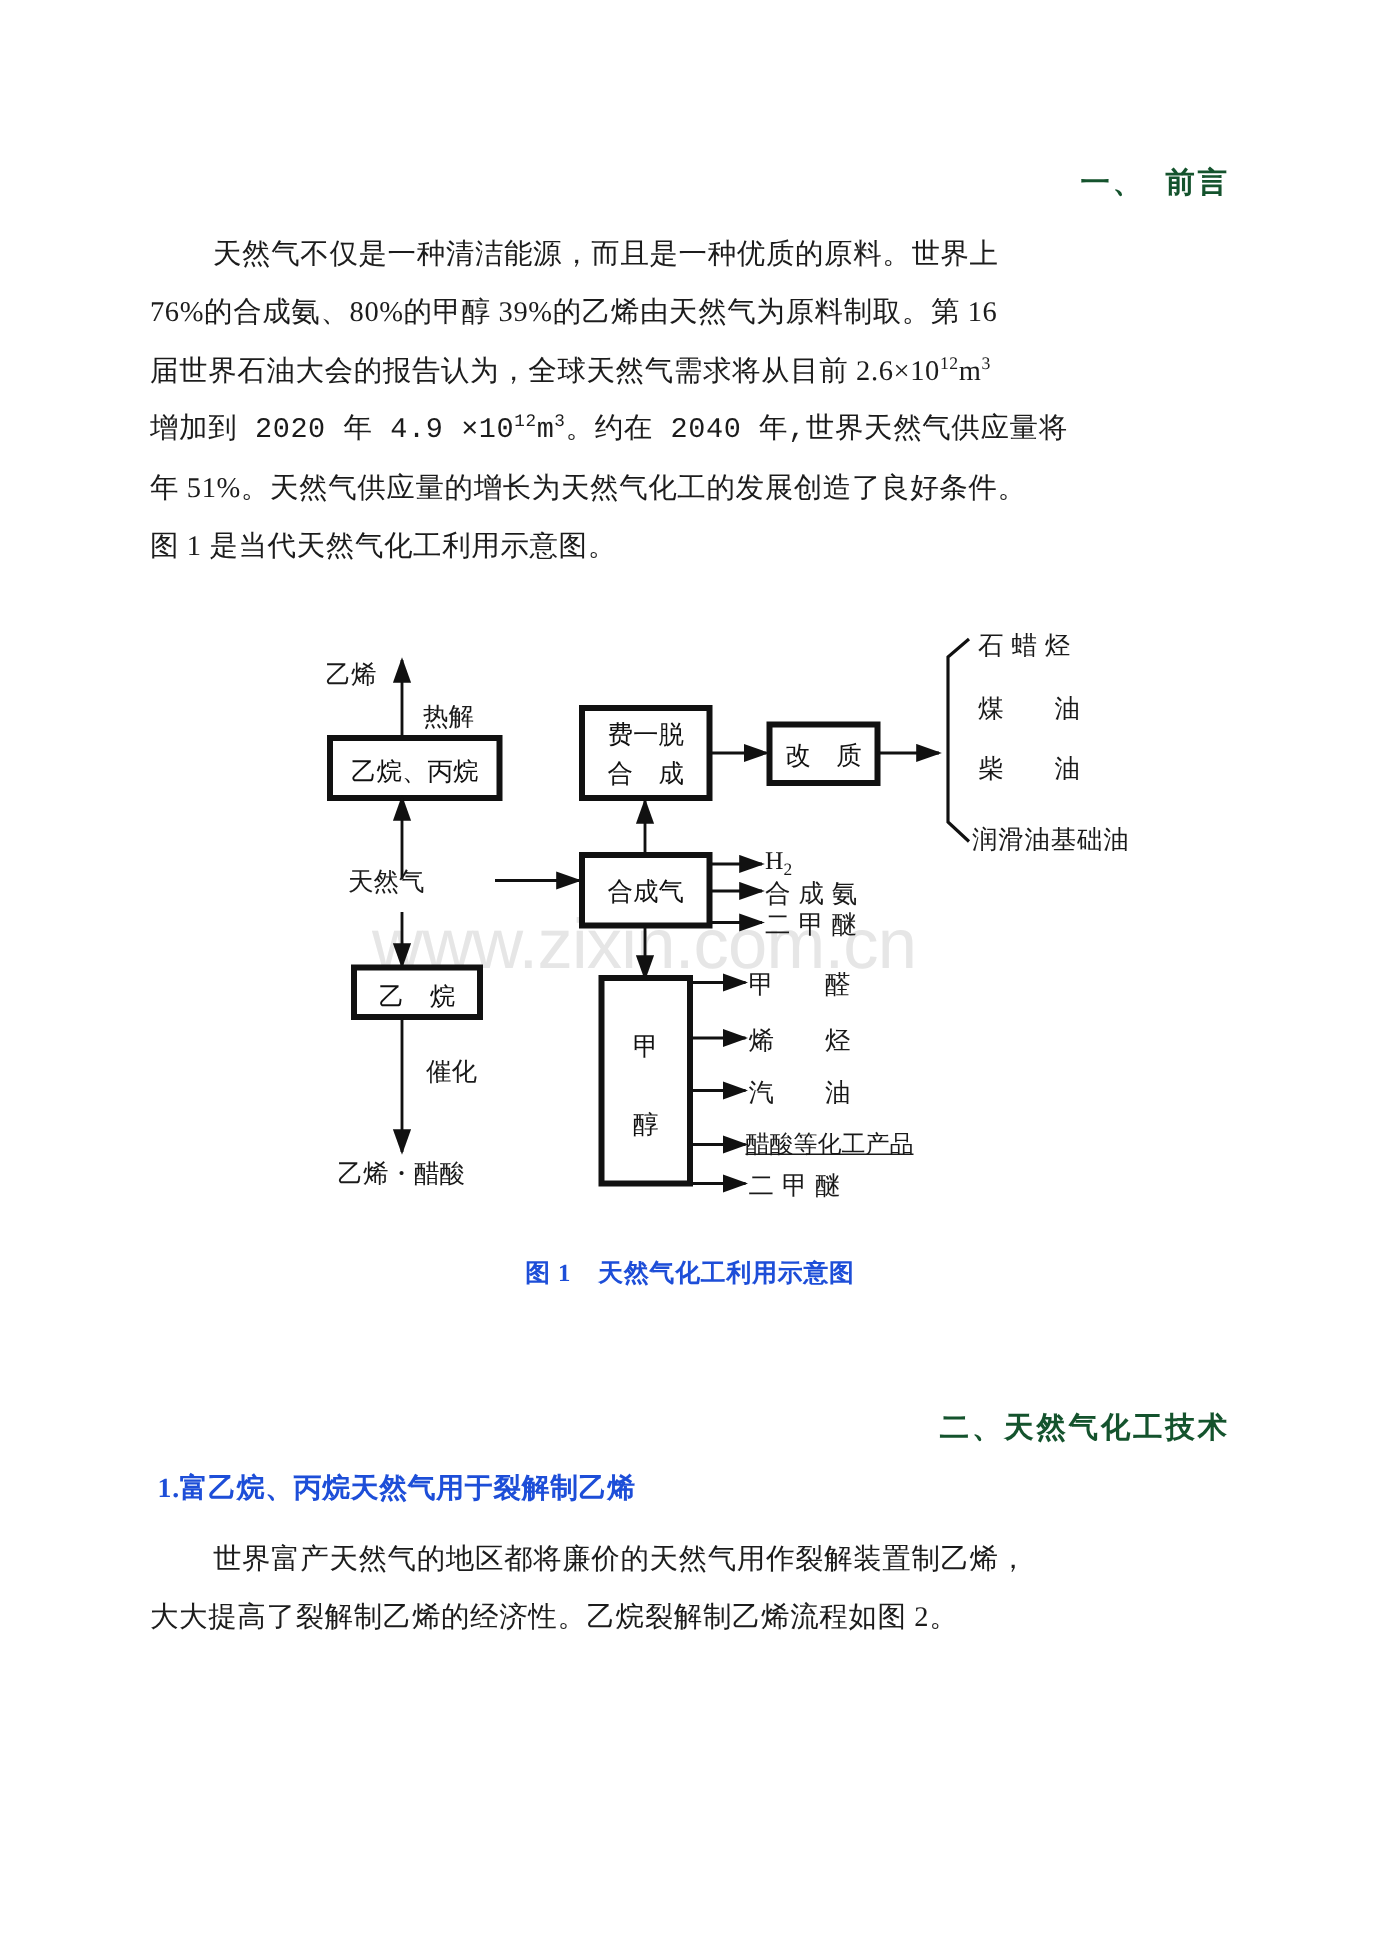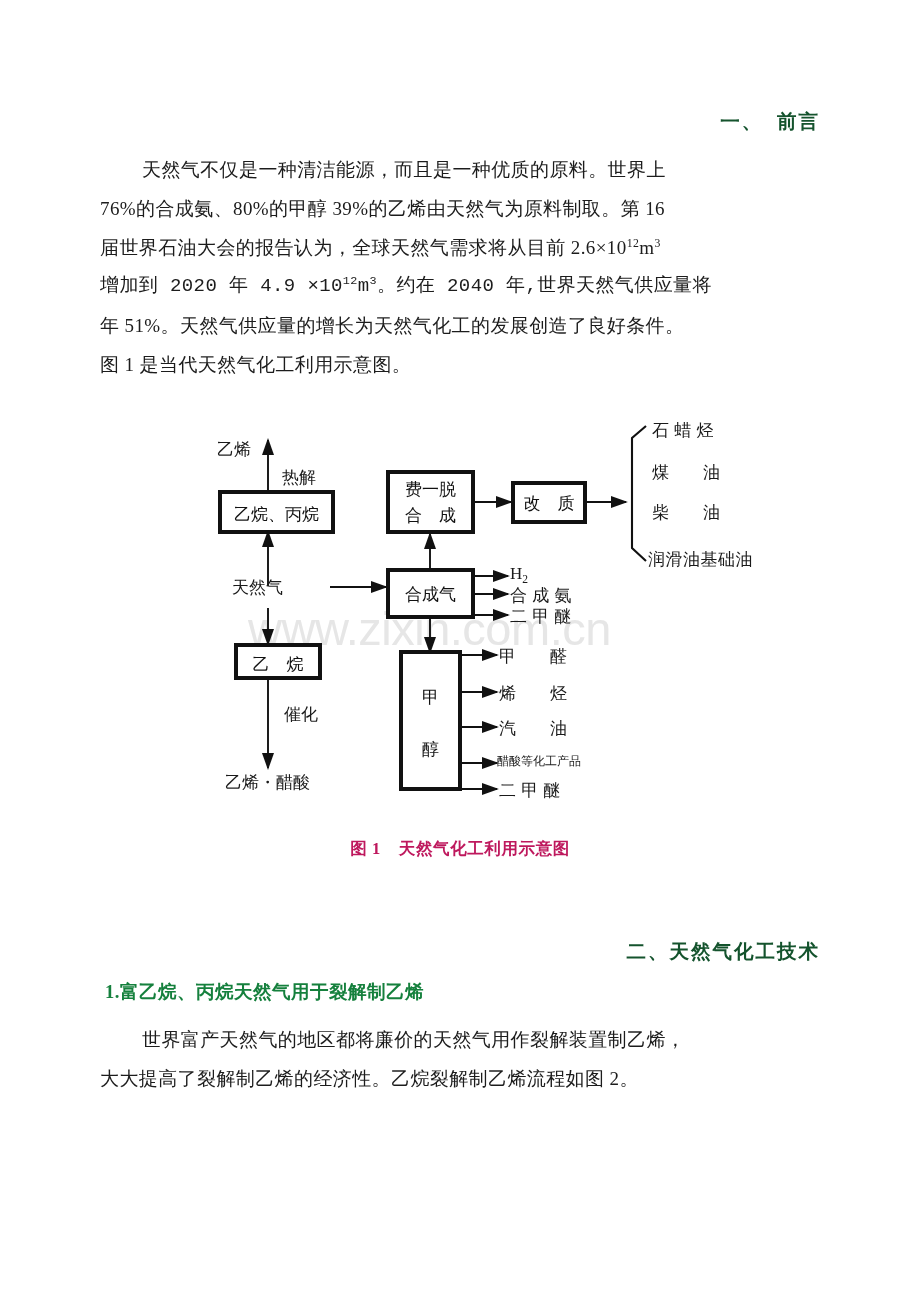--- a/index.html
+++ b/index.html
@@ -28,21 +28,21 @@
     text-align: right;
     font-weight: bold;
     font-size: 19.5px;
     letter-spacing: 2px;
     color: #14532d;
     font-family: Liberation Mono, monospace;
   }
   .sub-heading {
     font-weight: bold;
     font-size: 18.5px;
-    color: #15803d;
+    color: #1d4ed8;
     letter-spacing: 0.5px;
   }
 
   
   .para {
     font-size: 19px;
     line-height: 39px;
     text-align: justify;
     text-align-last: left;
     color: #1c1c1c;
@@ -64,21 +64,21 @@
 
   .fig-caption {
     position: absolute;
     left: 0;
     top: 838px;
     width: 920px;
     text-align: center;
     font-weight: bold;
     font-size: 16.5px;
     letter-spacing: 0.6px;
-    color: #be185d;
+    color: #1d4ed8;
   }
   .fig-caption .gap { display:inline-block; width: 18px; }
 
   
   #watermark {
     position: absolute;
     left: 212px;
     top: 601px;
     width: 560px;
     font-family: "Liberation Sans", sans-serif;
@@ -219,21 +219,21 @@
     <div class="fig-box-text" style="left:401px; top:278px; width:59px;">甲</div>
     <div class="fig-box-text" style="left:401px; top:330px; width:59px;">醇</div>
 
     <div class="fig-label" style="left:510px; top:156px;"><span>H</span><span class="sub2">2</span></div>
     <div class="fig-label sp1" style="left:510px; top:176px;">合 成 氨</div>
     <div class="fig-label sp1" style="left:510px; top:197px;">二 甲 醚</div>
 
     <div class="fig-label" style="left:499px; top:237px;">甲　　醛</div>
     <div class="fig-label" style="left:499px; top:274px;">烯　　烃</div>
     <div class="fig-label" style="left:499px; top:309px;">汽　　油</div>
-    <div class="fig-label" style="left:497px; top:345px; font-size:12px;">醋酸等化工产品</div>
+    <div class="fig-label" style="left:497px; top:345px; font-size:16px;text-decoration:underline;">醋酸等化工产品</div>
     <div class="fig-label sp1" style="left:499px; top:371px;">二 甲 醚</div>
 
     <div class="fig-label sp1" style="left:652px; top:11px;">石 蜡 烃</div>
     <div class="fig-label" style="left:652px; top:53px;">煤　　油</div>
     <div class="fig-label" style="left:652px; top:93px;">柴　　油</div>
     <div class="fig-label sp1" style="left:648px; top:140px;">润滑油基础油</div>
   </div>
 
   <div class="fig-caption">
     <span>图 1</span><span class="gap"></span><span>天然气化工利用示意图</span>

